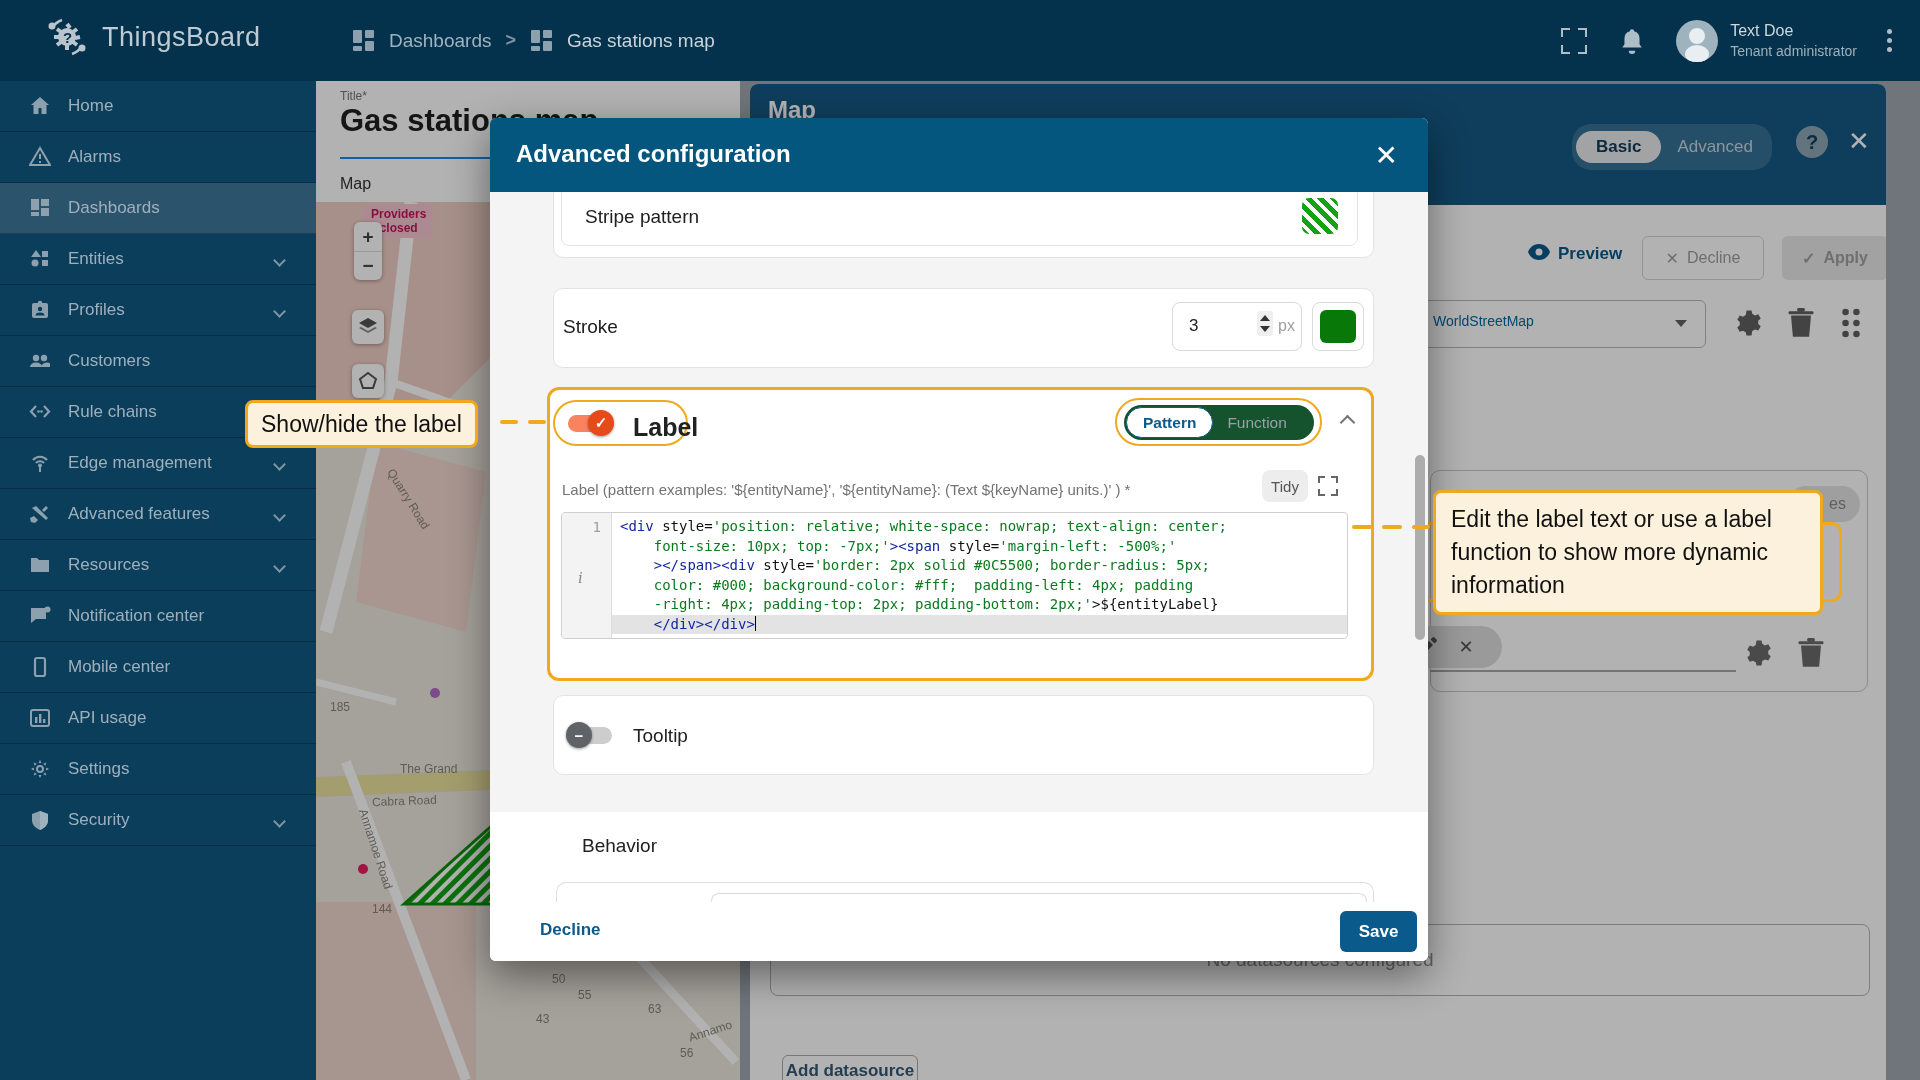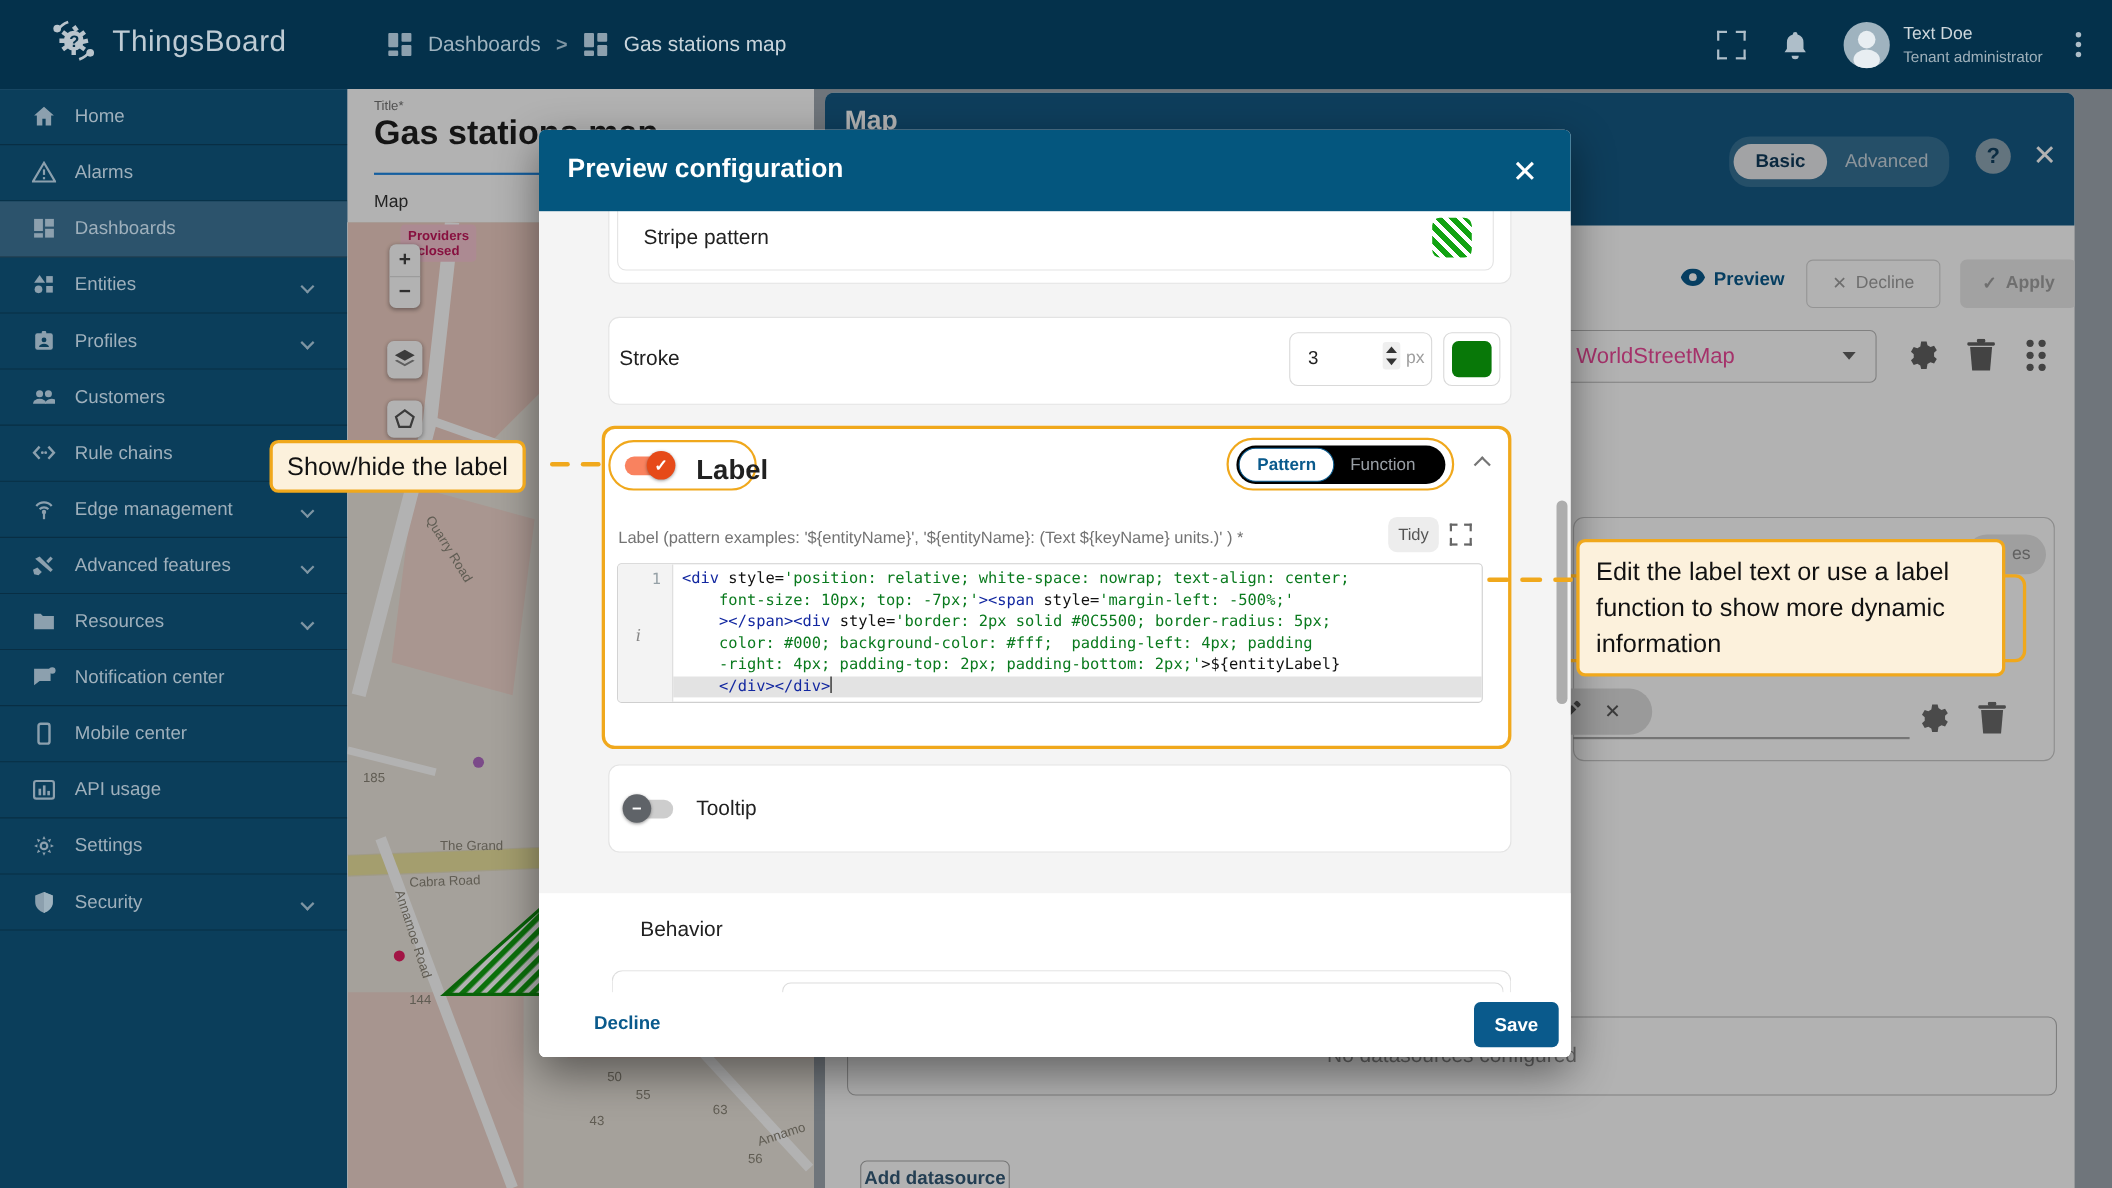--- a/index.html
+++ b/index.html
@@ -62,21 +62,21 @@
   #help-btn { position:absolute; left:1046px; top:42px; width:32px; height:32px; border-radius:50%; background:#8FA6B5;
     color:#11405F; font-weight:bold; font-size:20px; display:flex; align-items:center; justify-content:center; }
   #config-close { position:absolute; left:1098px; top:42px; color:#FFF; font-size:26px; line-height:30px; }
   #preview-link { position:absolute; left:778px; top:160px; display:flex; gap:8px; align-items:flex-start;
     color:#0A5A8C; font-size:17px; font-weight:bold; }
   #decline-btn { position:absolute; left:892px; top:152px; width:122px; height:44px; border:1.5px solid #D5D5D5;
     border-radius:6px; color:#9E9E9E; font-size:16px; display:flex; align-items:center; justify-content:center; gap:8px; }
   #apply-btn { position:absolute; left:1032px; top:152px; width:106px; height:44px; background:#E8E8E8;
     border-radius:6px; color:#A0A0A0; font-size:16px; font-weight:bold; display:flex; align-items:center; justify-content:center; gap:8px; }
   #provider-field { position:absolute; left:602px; top:216px; width:354px; height:48px; border:1px solid #B9B9B9; border-radius:6px; }
-  #provider-value { position:absolute; left:80px; top:12px; font-size:20px; color:#ec4899; }
+  #provider-value { position:absolute; left:80px; top:12px; font-size:14px; color:#0369a1; }
   #provider-caret { position:absolute; right:18px; top:19px; width:0; height:0; border-left:6px solid transparent;
     border-right:6px solid transparent; border-top:7px solid #616161; }
   .cfg-icon { position:absolute; width:30px; height:30px; color:#616161; }
   #layers-card { position:absolute; left:680px; top:386px; width:438px; height:222px; border:1.5px solid #C9C9C9; border-radius:10px; }
   #frag-pill { position:absolute; left:1038px; top:402px; width:72px; height:36px; background:#E4E4E4; border-radius:18px;
     color:#8A8A8A; font-size:16px; display:flex; align-items:center; justify-content:flex-end; padding-right:14px; }
   #edit-chip { position:absolute; left:638px; top:542px; width:114px; height:42px; background:#DDDDDD; border-radius:21px;
     display:flex; align-items:center; justify-content:center; gap:20px; color:#555; font-size:18px; }
   #layers-underline { position:absolute; left:680px; top:586px; width:306px; height:1.5px; background:#A8A8A8; }
   #ds-box { position:absolute; left:20px; top:840px; width:1100px; height:72px; border:1.5px solid #B5B5B5; border-radius:8px;
@@ -121,21 +121,21 @@
     border-radius:12px; background:#FFF; }
   #toggle-ring { position:absolute; left:63px; top:282px; width:135px; height:46px; border:2.5px solid #F0A81C; border-radius:23px; }
   .tb-toggle { position:relative; width:48px; height:28px; }
   .tb-track { position:absolute; left:2px; top:6px; width:44px; height:17px; border-radius:9px; background:#F9825F; }
   .tb-thumb { position:absolute; top:1px; width:26px; height:26px; border-radius:50%; background:#E64A19; color:#FFF;
     font-size:15px; font-weight:bold; display:flex; align-items:center; justify-content:center; box-shadow:0 1px 3px rgba(0,0,0,.4); }
   #label-toggle { position:absolute; left:76px; top:291px; }
   #label-toggle .tb-thumb { right:0; }
   #label-text { position:absolute; left:143px; top:295px; font-size:25px; color:#212121;font-weight:bold; }
   #pf-ring { position:absolute; left:625px; top:280px; width:207px; height:48px; border:2.5px solid #F0A81C; border-radius:24px; }
-  #pf-pill { position:absolute; left:634px; top:287px; width:190px; height:35px; background:#000000; border-radius:18px; display:flex; align-items:center; }
+  #pf-pill { position:absolute; left:634px; top:287px; width:190px; height:35px; background:#14532d; border-radius:18px; display:flex; align-items:center; }
   #pattern-btn { height:31px; margin-left:2px; padding:0 16px; background:#FFF; border:1.5px solid #0A5A8C; border-radius:16px;
     color:#0A5A8C; font-size:15.5px; font-weight:bold; display:flex; align-items:center; }
   #function-btn { padding:0 14px; color:#9AA0A6; font-size:15.5px; }
   #collapse-chevron { position:absolute; left:852px; top:299px; width:11px; height:11px; border-left:2px solid #757575;
     border-top:2px solid #757575; transform:rotate(45deg); }
   #code-hint { position:absolute; left:72px; top:363px; font-size:15px; color:#737373; }
   #tidy-btn { position:absolute; left:772px; top:352px; width:46px; height:32px; background:#EDEDED; border-radius:8px;
     color:#555; font-size:15px; display:flex; align-items:center; justify-content:center; }
   .expand-icon { width:20px; height:20px; position:relative; }
   .expand-icon i { position:absolute; width:7px; height:7px; border:2px solid #666; }
@@ -631,21 +631,21 @@
     </div>
   </div>
 
   <div id="modal-footer">
     <div id="cancel-btn">Decline</div>
     <div id="save-btn">Save</div>
   </div>
   <div id="modal-scrollthumb"></div>
 
   <div id="modal-header">
-    <div id="modal-title">Preview configuration</div>
+    <div id="modal-title">Advanced configuration</div>
     <div id="modal-close">✕</div>
   </div>
 </div>
 
 <div class="callout" id="callout-left">
   <span>Show/hide the label</span>
 </div>
 <div class="dash" style="left:500px;top:420px;width:18px;"></div>
 <div class="dash" style="left:528px;top:420px;width:18px;"></div>
 

